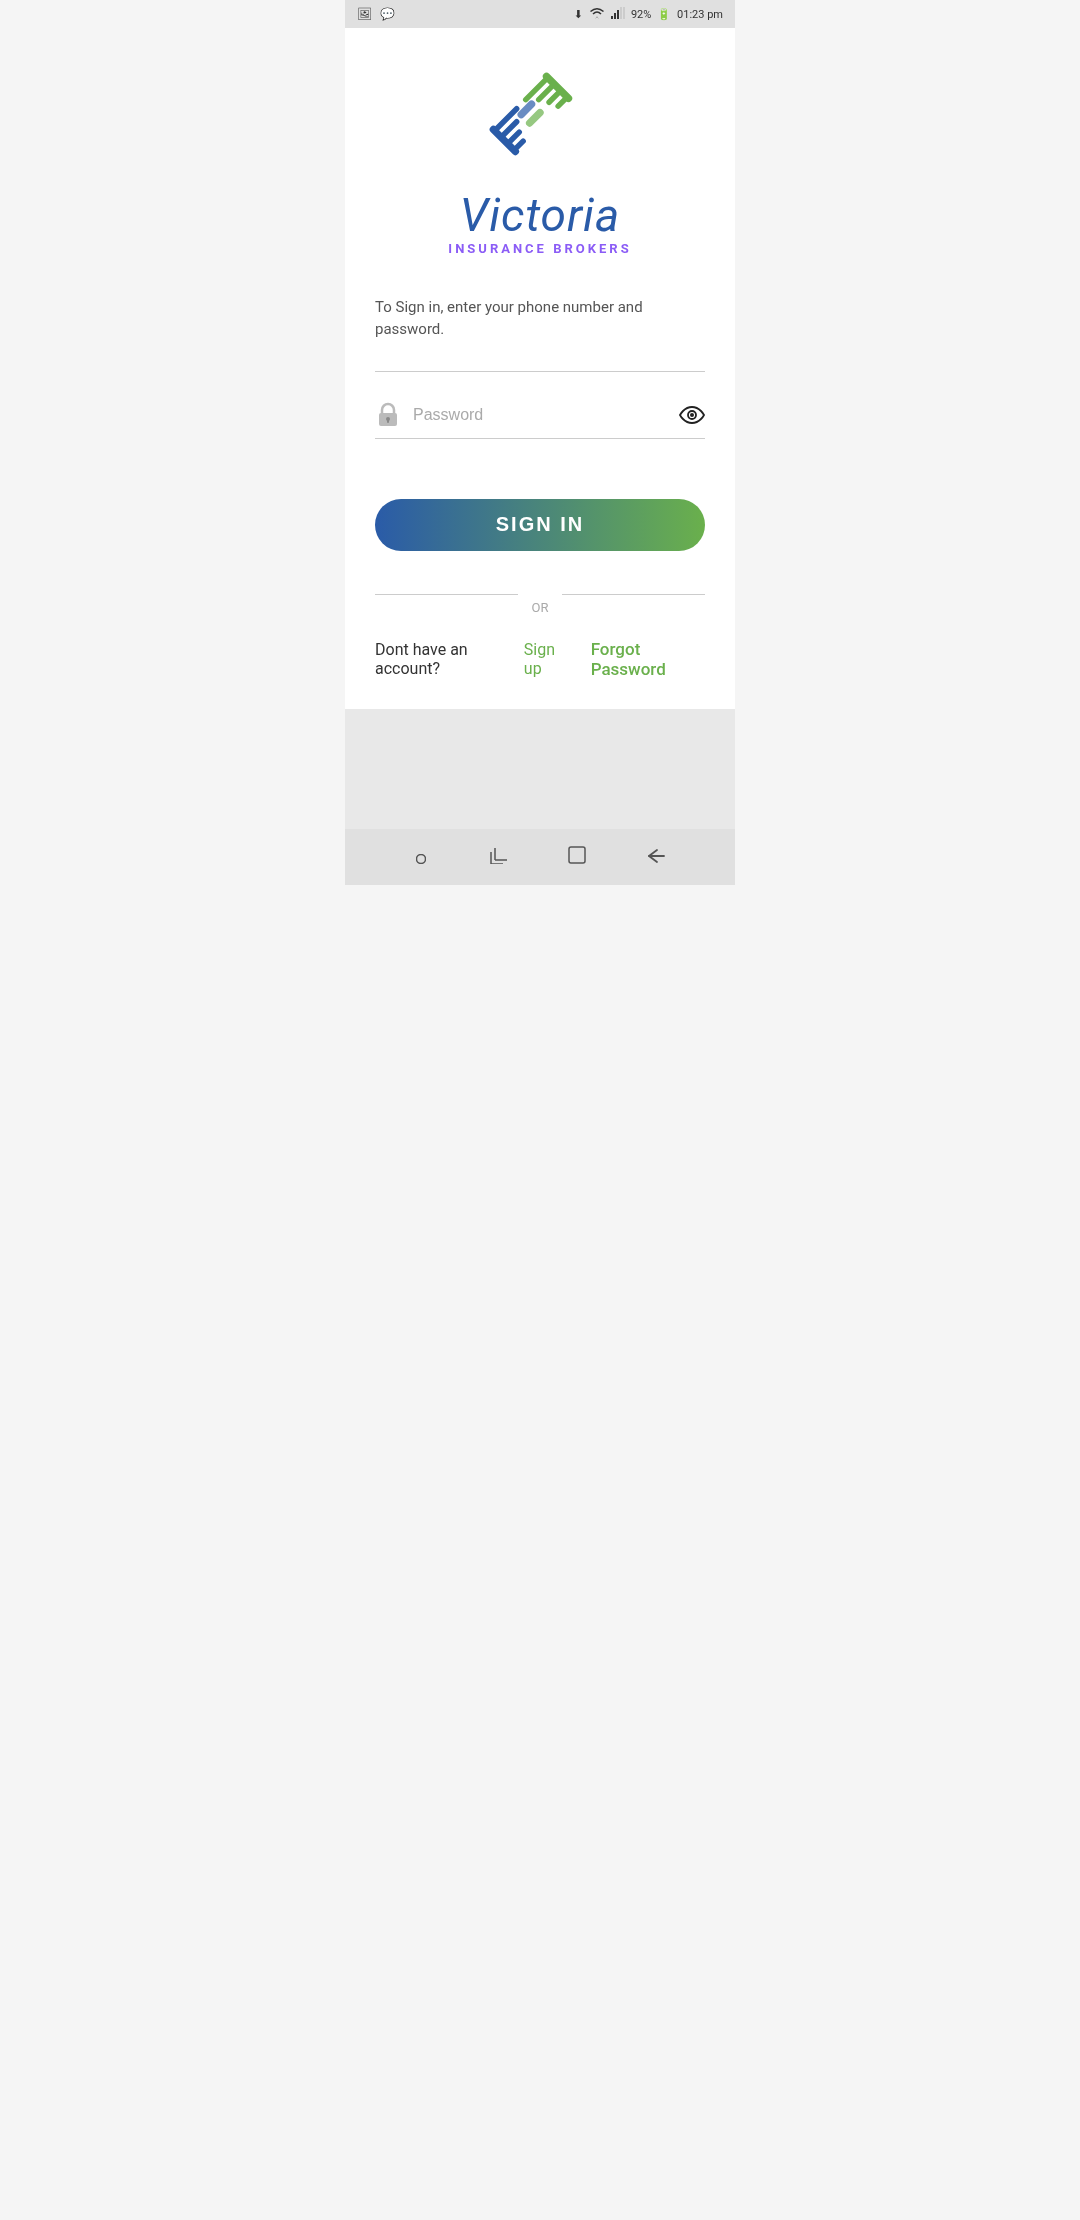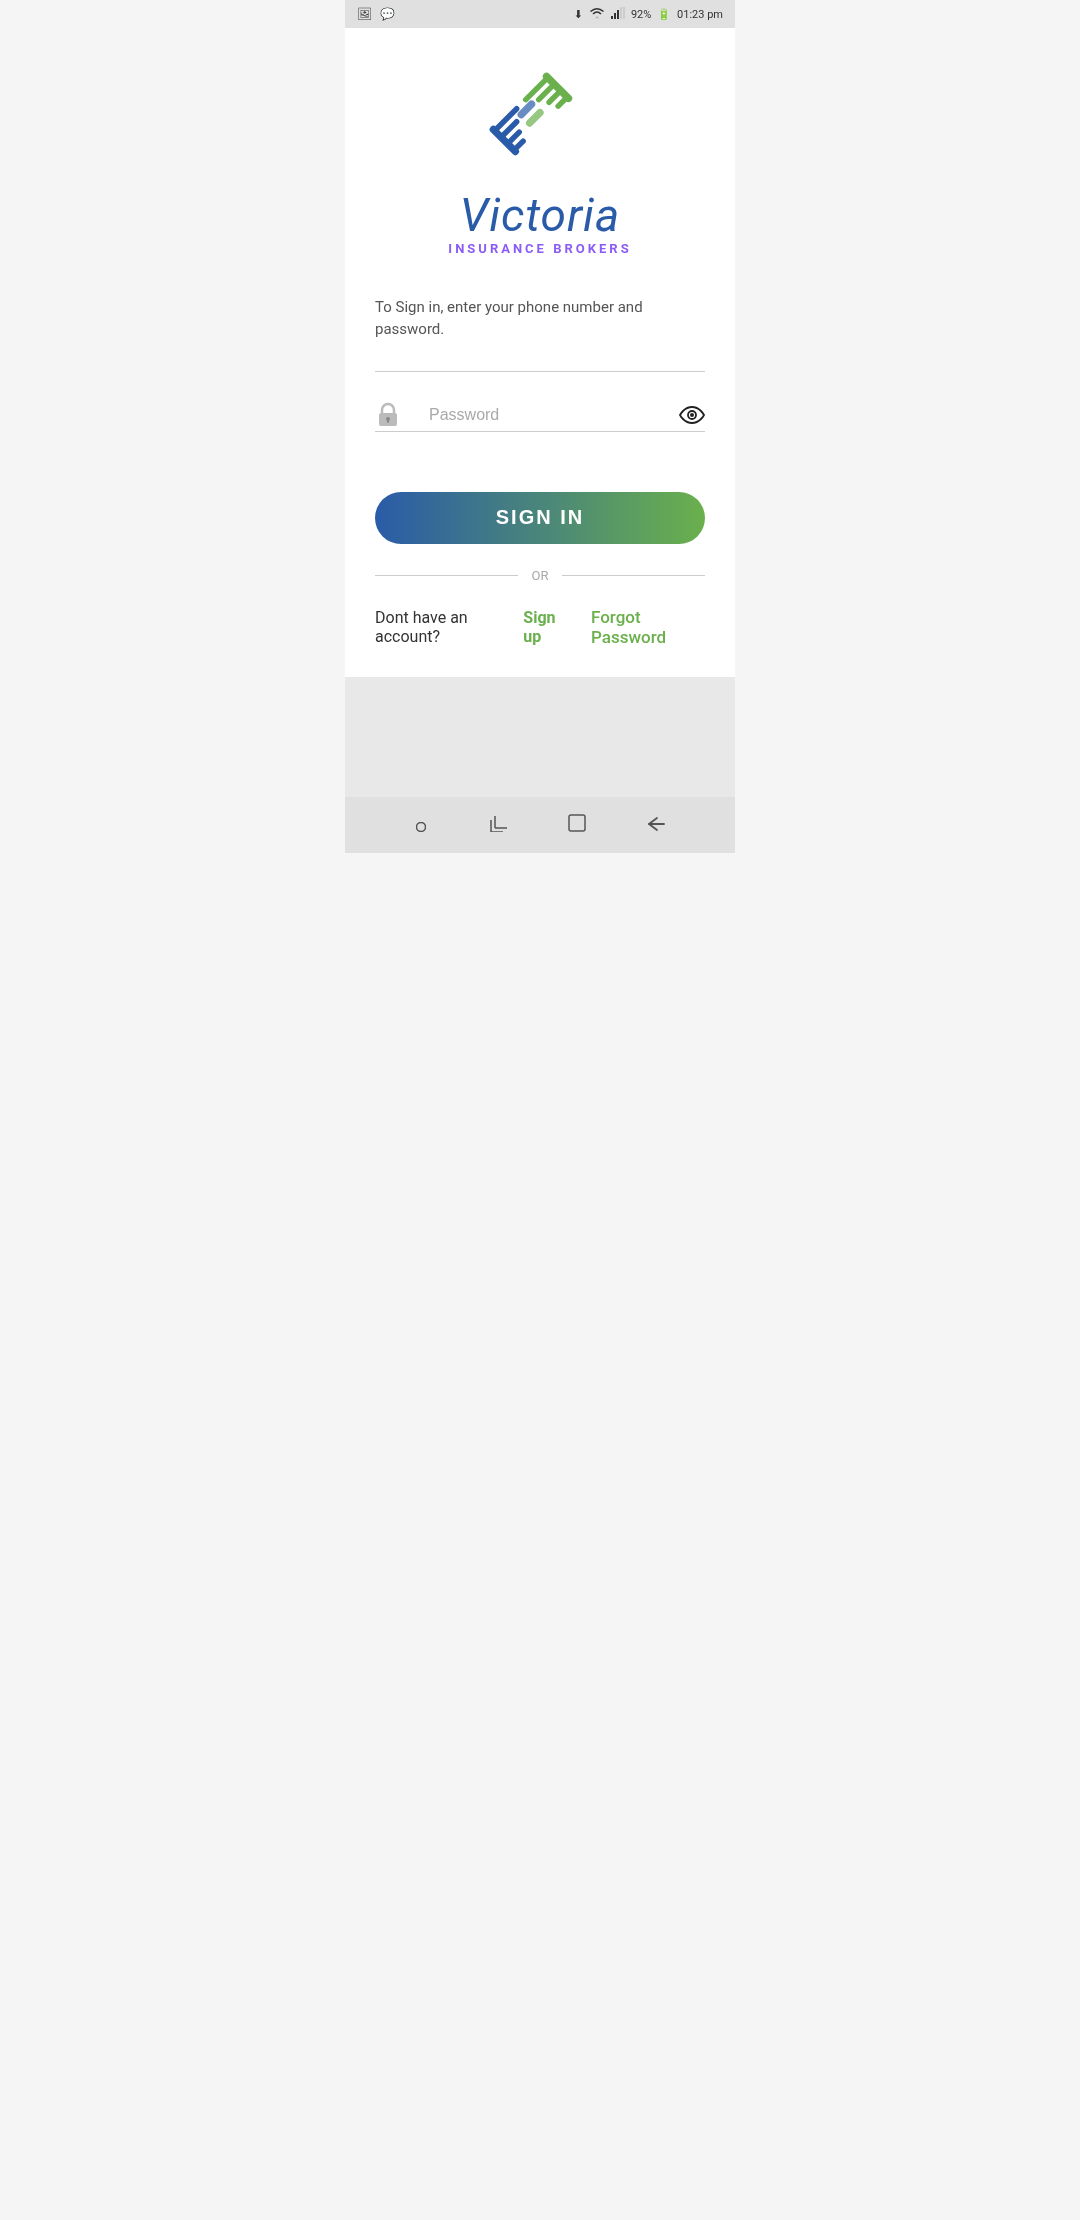--- a/index.html
+++ b/index.html
@@ -136,22 +136,22 @@
       width: 100%;
       height: 1px;
       background: #ccc;
       margin-bottom: 30px;
     }
 
     
     .password-field-wrapper {
       display: flex;
       align-items: center;
-      gap: 28px;
-      margin-bottom: 3px;
+      gap: 12px;
+      margin-bottom: 10px;
     }
 
     .lock-icon-wrap {
       flex-shrink: 0;
       color: #999;
       font-size: 20px;
       display: flex;
       align-items: center;
       justify-content: center;
       width: 26px;
@@ -207,20 +207,21 @@
     .or-line {
       flex: 1;
       height: 1px;
       background: #ccc;
     }
 
     .or-text {
       font-size: 13px;
       color: #aaa;
       font-weight: 400;
+      margin-top: 25px;
     }
 
     
     .account-links {
       display: flex;
       flex-direction: row;
       align-items: center;
       gap: 20px;
       width: 100%;
     }
@@ -231,21 +232,21 @@
       gap: 6px;
       font-size: 16px;
     }
 
     .no-account-text {
       color: #333;
     }
 
     .signup-link {
       color: #6ab04c;
-      font-weight: 700;
+      font-weight: 400;
       cursor: pointer;
     }
 
     .forgot-password-link {
       color: #6ab04c;
       font-size: 17px;
       font-weight: 500;
       cursor: pointer;
     }
 

